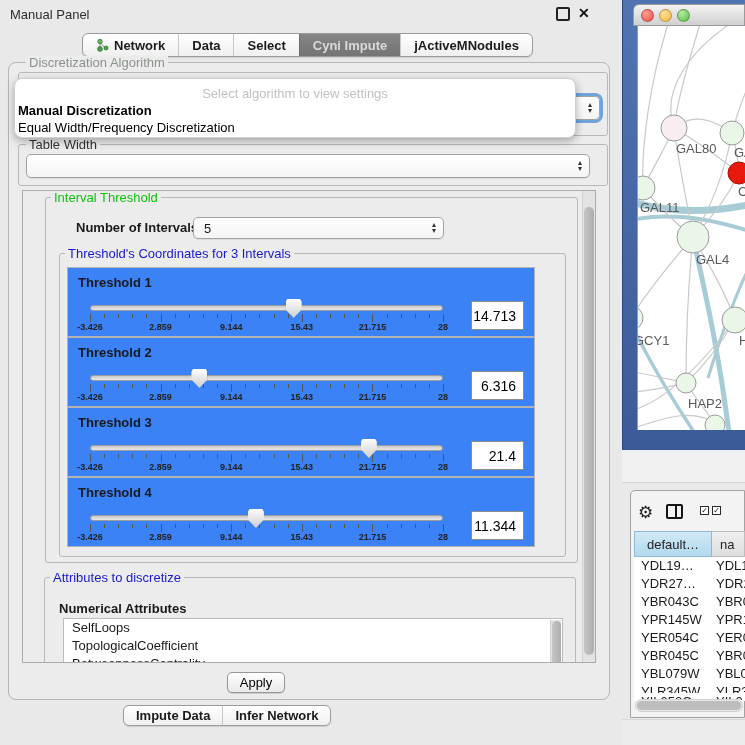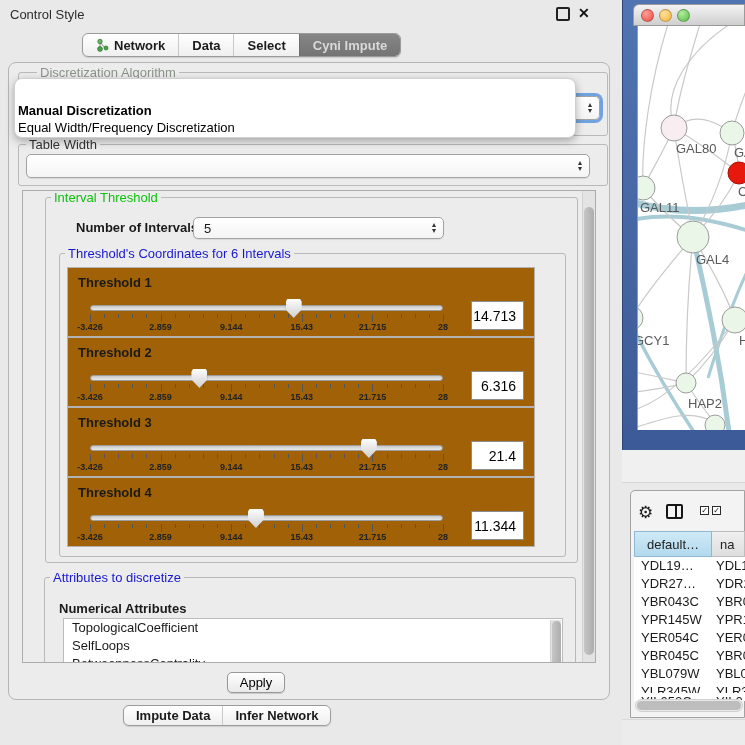--- a/index.html
+++ b/index.html
@@ -45,21 +45,21 @@
   #overlay .ph { position:absolute; top:7px; left:0; width:100%; text-align:center; color:#c2c2c2; font-size:13px; }
   #overlay .it1 { position:absolute; top:24px; left:3px; font-size:13px; font-weight:bold; color:#000; }
   #overlay .it2 { position:absolute; top:41px; left:3px; font-size:13px; color:#000; }
 
   
   #scrollpane { left:22px; top:190px; width:574px; height:473px; border:1px solid #acacac; background:#ececec; overflow:hidden; }
   .vscroll { position:absolute; background:#e3e3e3; border-left:1px solid #d2d2d2; }
   .vthumb  { position:absolute; left:1px; background:linear-gradient(90deg,#c6c6c6,#adadad); border-radius:5px; }
 
   
-  .tbox { position:absolute; left:44px; width:468px; height:70px; border:1px solid #b2b2b2; background:#a16207; }
+  .tbox { position:absolute; left:44px; width:468px; height:70px; border:1px solid #b2b2b2; background:#3b82f6; }
   .tlabel { position:absolute; left:10px; top:7px; font-size:13px; font-weight:bold; }
   .slider { position:absolute; left:0; top:0; width:100%; height:100%; }
   .track { position:absolute; left:22px; top:37px; width:353px; height:6px; border:1px solid #9d9d9d;
            border-radius:4px; background:linear-gradient(#c9c9c9,#e8e8e8); }
   .handle { position:absolute; top:31px; width:16px; height:19px;
             background:linear-gradient(#fdfdfd,#cfcfcf); 
             clip-path:polygon(10% 0,90% 0,100% 14%,100% 55%,50% 100%,0 55%,0 14%);
             filter:drop-shadow(0 0 1px #777);
             left:calc(22px + 353px * var(--p) / 100 - 8px); }
   .ticks { position:absolute; left:22px; top:46px; width:353px; height:9px; }
@@ -111,21 +111,21 @@
              border:1px solid #cfcfcf; }
   #hscroll i { position:absolute; left:1px; top:1px; width:104px; height:9px; background:#bdbdbd; border-radius:6px; }
   #below-table { left:622px; top:719px; width:123px; height:26px; background:#ececec; border-top:1px solid #d9d9d9; }
 
   svg text { font-family:"Liberation Sans",sans-serif; }
 </style>
 </head>
 <body>
 
 <div class="abs" id="cp-titlebar">
-  <span class="abs" id="cp-title">Control Style</span>
+  <span class="abs" id="cp-title">Manual Panel</span>
   <span class="abs" id="cp-float"></span>
   <span class="abs" id="cp-close">✕</span>
 </div>
 
 <div class="abs seg" id="top-tabs">
   <div class="s">
     <svg width="13" height="14" viewBox="0 0 13 14">
       <line x1="4" y1="4" x2="9" y2="10" stroke="#8a8a8a" stroke-width="1"></line>
       <line x1="4" y1="4" x2="4" y2="11" stroke="#8a8a8a" stroke-width="1"></line>
       <circle cx="4" cy="3.5" r="2.2" fill="#67b567" stroke="#2f7a2f" stroke-width="0.8"></circle>
@@ -136,34 +136,38 @@
   </div>
   <div class="s">
       <span>Data</span>
     </div>
   <div class="s">
       <span>Select</span>
     </div>
   <div class="s sel">
       <span>Cyni Impute</span>
     </div>
+  <div class="s">
+      <span>jActiveMNodules</span>
+    </div>
 </div>
 
 <div class="abs" id="main-panel"></div>
 
 <div class="groupbox" style="left:18px; top:72px; width:590px; height:64px;"></div>
-<span class="grouptitle g-gray" style="left:26px; top:66px;margin-left:11px;">Discretization Algorithm</span>
+<span class="grouptitle g-gray" style="left:26px; top:56px;">Discretization Algorithm</span>
 <div class="combo focusring" style="left:26px; top:96px; width:574px; height:24px;">
   <span class="stepper">
       <span>▴</span>
       <span>▾</span>
     </span>
 </div>
 
 <div class="abs" id="overlay">
+  <div class="ph">Select algorithm to view settings</div>
   <div class="it1">Manual Discretization</div>
   <div class="it2">Equal Width/Frequency Discretization</div>
 </div>
 
 <div class="groupbox" style="left:18px; top:144px; width:590px; height:42px;"></div>
 <span class="grouptitle" style="left:26px; top:138px; color:#333; z-index:5;">Table Width</span>
 <div class="combo" style="left:26px; top:154px; width:564px; height:24px;">
   <span class="stepper">
       <span>▴</span>
       <span>▾</span>
@@ -178,21 +182,21 @@
   <span class="abs" style="left:53px; top:29px; font-size:13px; font-weight:bold;">Number of Intervals</span>
   <div class="combo" style="left:170px; top:26px; width:251px; height:22px;">
     <span>5</span>
     <span class="stepper">
         <span>▴</span>
         <span>▾</span>
       </span>
   </div>
 
   <div class="groupbox" style="left:36px; top:62px; width:507px; height:304px;"></div>
-  <span class="grouptitle g-blue" style="left:42px; top:56px;">Threshold's Coordinates for 6 Intervals</span>
+  <span class="grouptitle g-blue" style="left:42px; top:56px;">Threshold's Coordinates for 3 Intervals</span>
 
   <div class="tbox" style="top:76px;">
     <div class="tlabel">Threshold 1</div>
     <div class="slider">
       <div class="track"></div>
       <div class="ticks">
           <i style="left: 0%; height: 8px;"></i>
           <i style="left: 4%; height: 4px;"></i>
           <i style="left: 8%; height: 4px;"></i>
           <i style="left: 12%; height: 4px;"></i>
@@ -364,22 +368,22 @@
         </div>
       <div class="handle" style="--p: 47;"></div>
     </div>
     <input class="tvalue" value="11.344" style="">
   </div>
 
   <div class="groupbox" style="left:21px; top:386px; width:532px; height:120px;"></div>
   <span class="grouptitle g-blue" style="left:27px; top:380px;">Attributes to discretize</span>
   <span class="abs" style="left:36px; top:410px; font-size:13px; font-weight:bold;">Numerical Attributes</span>
   <div id="attr-list" style="left:40px; top:427px; width:500px; height:80px;">
+    <div class="row">SelfLoops</div>
     <div class="row">TopologicalCoefficient</div>
-    <div class="row">SelfLoops</div>
     <div class="row">BetweennessCentrality</div>
     <div class="vscroll" style="right:1px; top:1px; width:11px; height:78px;">
         <span class="vthumb" style="top:1px; height:60px; width:9px;"></span>
       </div>
   </div>
 
   <div class="vscroll" style="right:0; top:0; width:13px; height:471px;">
     <span class="vthumb" style="top:16px; height:448px; width:10px;"></span>
   </div>
 </div>

